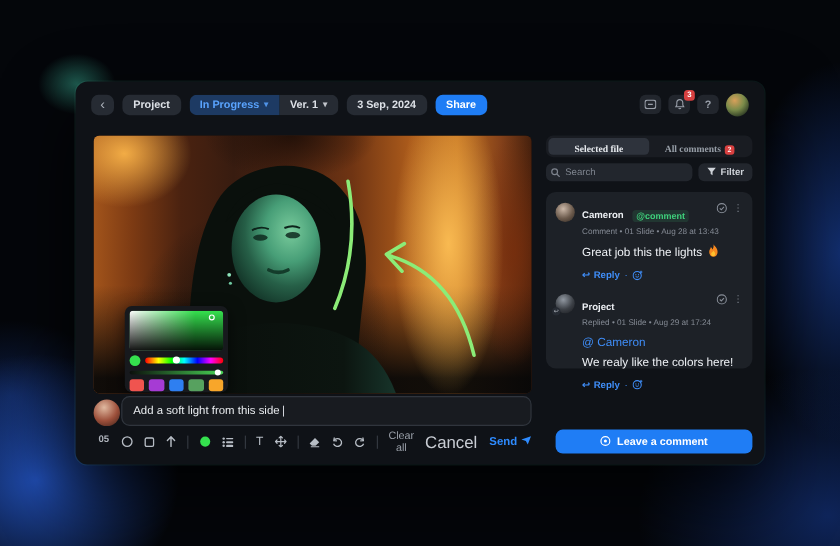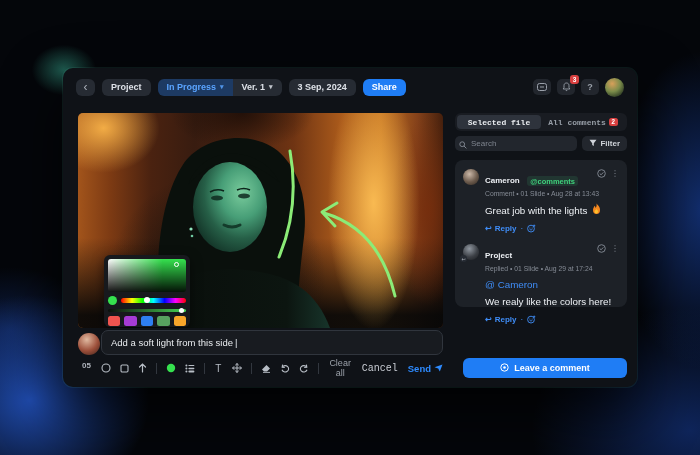--- a/index.html
+++ b/index.html
@@ -61,26 +61,26 @@
   .slide-num{position:absolute;left:19px;top:293px;font-size:8px;color:#aeb3bb;font-weight:bold}
   .cinput{position:absolute;left:38px;top:262px;width:342px;height:25px;background:#181b20;border:1px solid #30353d;border-radius:7px;
     display:flex;align-items:center;padding:0 9px;font-size:9.5px;color:#e9ecef}
   .cursor{color:#dfe3e8;margin-left:2px}
   .toolbar{position:absolute;left:38px;top:291px;width:342px;height:18px;display:flex;align-items:center;gap:9px;color:#aeb4bc}
   .tool{background:none;border:none;color:#b7bdc5;font-size:10px;width:12px;height:14px;display:flex;align-items:center;justify-content:center;cursor:pointer;padding:0;font-family:inherit}
   .tool.color{color:#35e14e;font-size:11px}
   .tdiv{width:1px;height:11px;background:#32373f}
   .clear{background:none;border:none;color:#9aa0a9;font-size:9px;cursor:pointer;font-family:inherit}
   .tb-right{margin-left:auto;display:flex;align-items:center;gap:10px}
-  .cancel{background:none;border:none;color:#c9cdd4;font-size:10px;cursor:pointer;font-family:Liberation Mono, monospace}
+  .cancel{background:none;border:none;color:#c9cdd4;font-size:14px;cursor:pointer;font-family:Liberation Sans, sans-serif}
   .send{background:none;border:none;color:#2e8bff;font-size:9.5px;font-weight:bold;cursor:pointer;display:flex;align-items:flex-end;gap:3px;font-family:inherit}
   
   .side{position:absolute;left:392px;top:45px;width:172px;height:266px}
   .tabs{display:flex;background:#191c22;border-radius:6px;padding:2px;height:18px}
-  .tab{flex:1;border:none;background:none;border-radius:4px;font-size:8px;color:#979ea7;display:flex;align-items:center;justify-content:center;gap:3px;cursor:pointer;font-family:Liberation Mono, monospace;font-weight:bold}
+  .tab{flex:1;border:none;background:none;border-radius:4px;font-size:8px;color:#979ea7;display:flex;align-items:flex-end;justify-content:center;gap:3px;cursor:pointer;font-family:Liberation Serif, serif;font-weight:bold}
   .tab.active{background:#2e333c;color:#e8ebef}
   .tbadge{background:#d84040;color:#fff;font-size:6.5px;border-radius:2.5px;padding:.5px 2.5px;font-weight:bold}
   .search-row{display:flex;gap:5px;margin-top:5px}
   .search{flex:1;height:15px;background:#22262d;border-radius:5px;display:flex;align-items:center;gap:4px;padding:0 4px}
   .search input{background:none;border:none;outline:none;color:#cfd4da;font-size:8px;width:100%;font-family:inherit}
   .search input::placeholder{color:#7e848e}
   .filter{height:15px;background:#22262d;border:none;border-radius:5px;color:#cfd3d9;font-size:8px;display:flex;align-items:center;gap:3px;padding:0 7px;cursor:pointer;font-family:inherit;font-weight:bold}
   .card{margin-top:9px;background:#1d2127;border-radius:8px;padding:9px 8px;height:147px}
   .comment{margin-bottom:11px}
   .c-head{display:flex;align-items:flex-start;gap:6px}
@@ -317,35 +317,35 @@
         </button>
       </div>
 
       <div class="card">
 
         <div class="comment">
           <div class="c-head">
             <div class="avatar av-sm av-c1"></div>
             <div class="c-names">
               <span class="c-author">Cameron</span>
-              <span class="c-tag">@comments</span>
+              <span class="c-tag">@comment</span>
               <div class="c-meta">Comment • 01 Slide • Aug 28 at 13:43</div>
             </div>
             <div class="c-acts">
               <button class="c-act">
                   <svg width="9" height="9" viewBox="0 0 9 9">
                     <circle cx="4.5" cy="4.5" r="3.8" fill="none" stroke="#878d97" stroke-width=".9"></circle>
                     <path d="M2.8 4.6 L4.1 5.8 L6.3 3.4" fill="none" stroke="#878d97" stroke-width=".9"></path>
                   </svg>
                 </button>
               <button class="c-act">⋮</button>
             </div>
           </div>
           <div class="c-body">
-            <span>Great job with the lights</span>
+            <span>Great job this the lights</span>
             <span><svg width="11" height="12" viewBox="0 0 11 12">
                   <path d="M5.5 0.5 C6.5 2 9 3.5 9 7 A3.5 4 0 0 1 2 7 C2 5 3.2 4.2 3.4 2.8 C4.2 3.6 4.6 4.2 4.6 5 C5.6 4 5.9 2 5.5 0.5 Z" fill="#f6881f"></path>
                   <path d="M5.5 6 C6.3 7 7 7.4 7 8.6 A1.7 1.9 0 0 1 3.6 8.6 C3.6 7.4 5 7.2 5.5 6 Z" fill="#fcc12e"></path>
                 </svg></span>
           </div>
           <div class="reply-row">
             <button class="reply">
               <span>↩</span>
               <span>Reply</span>
             </button>

